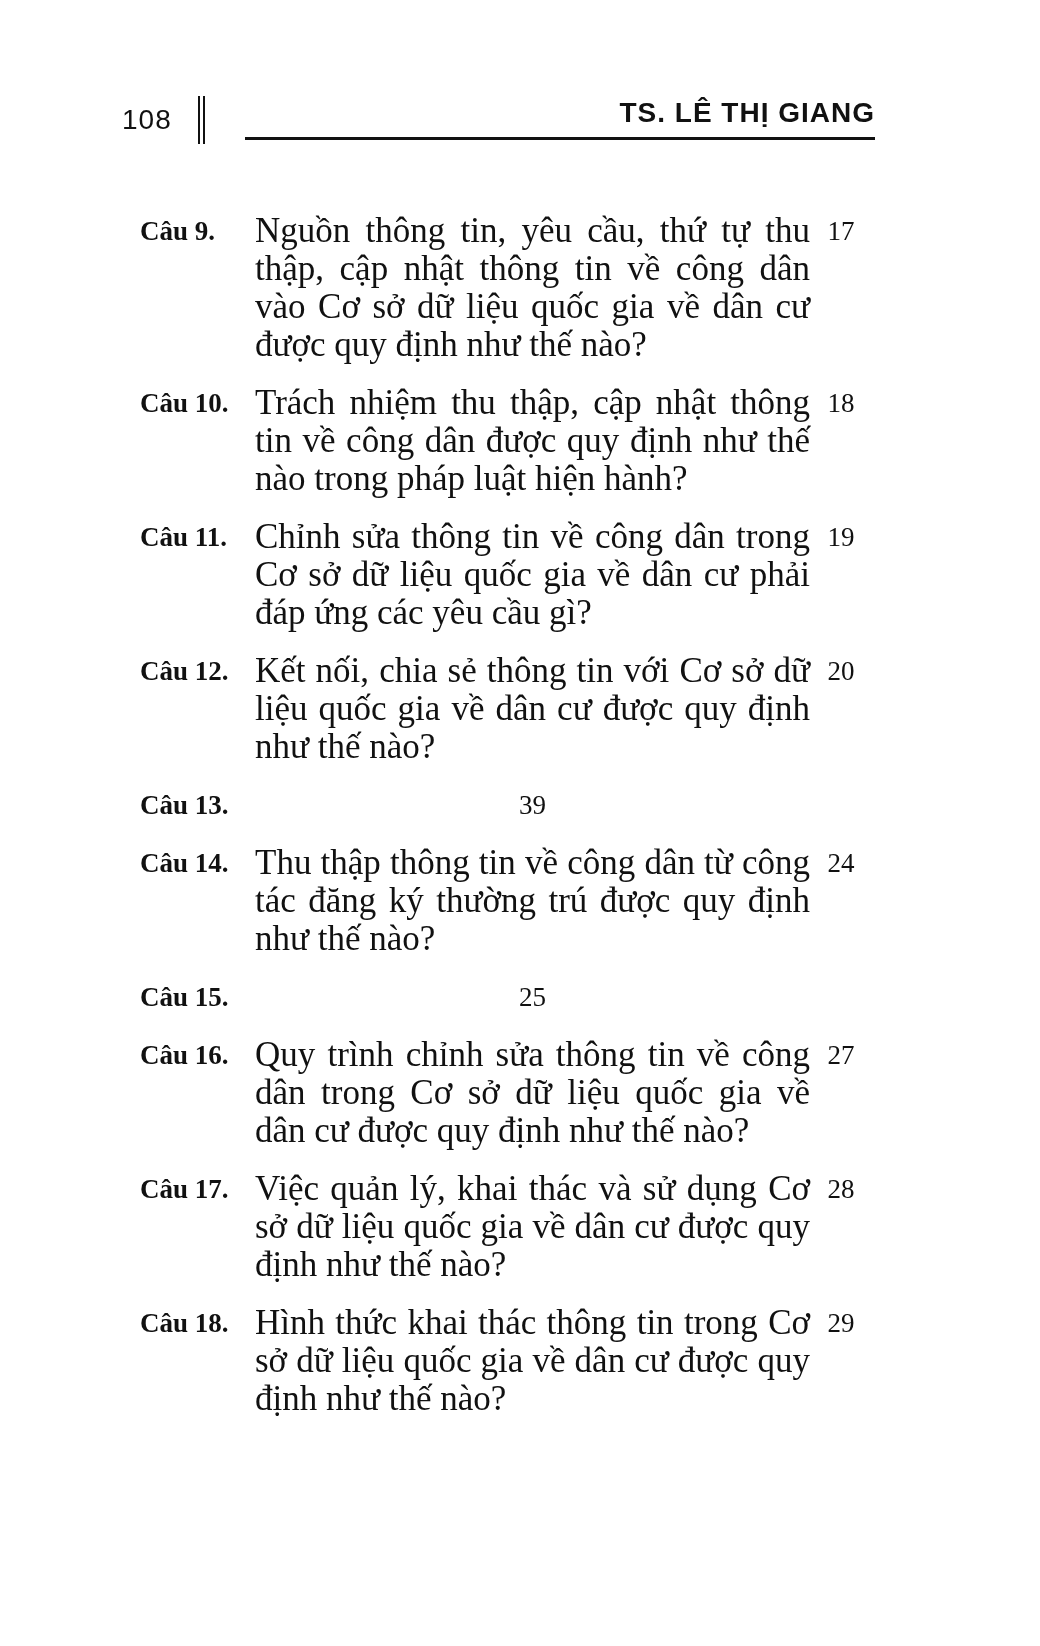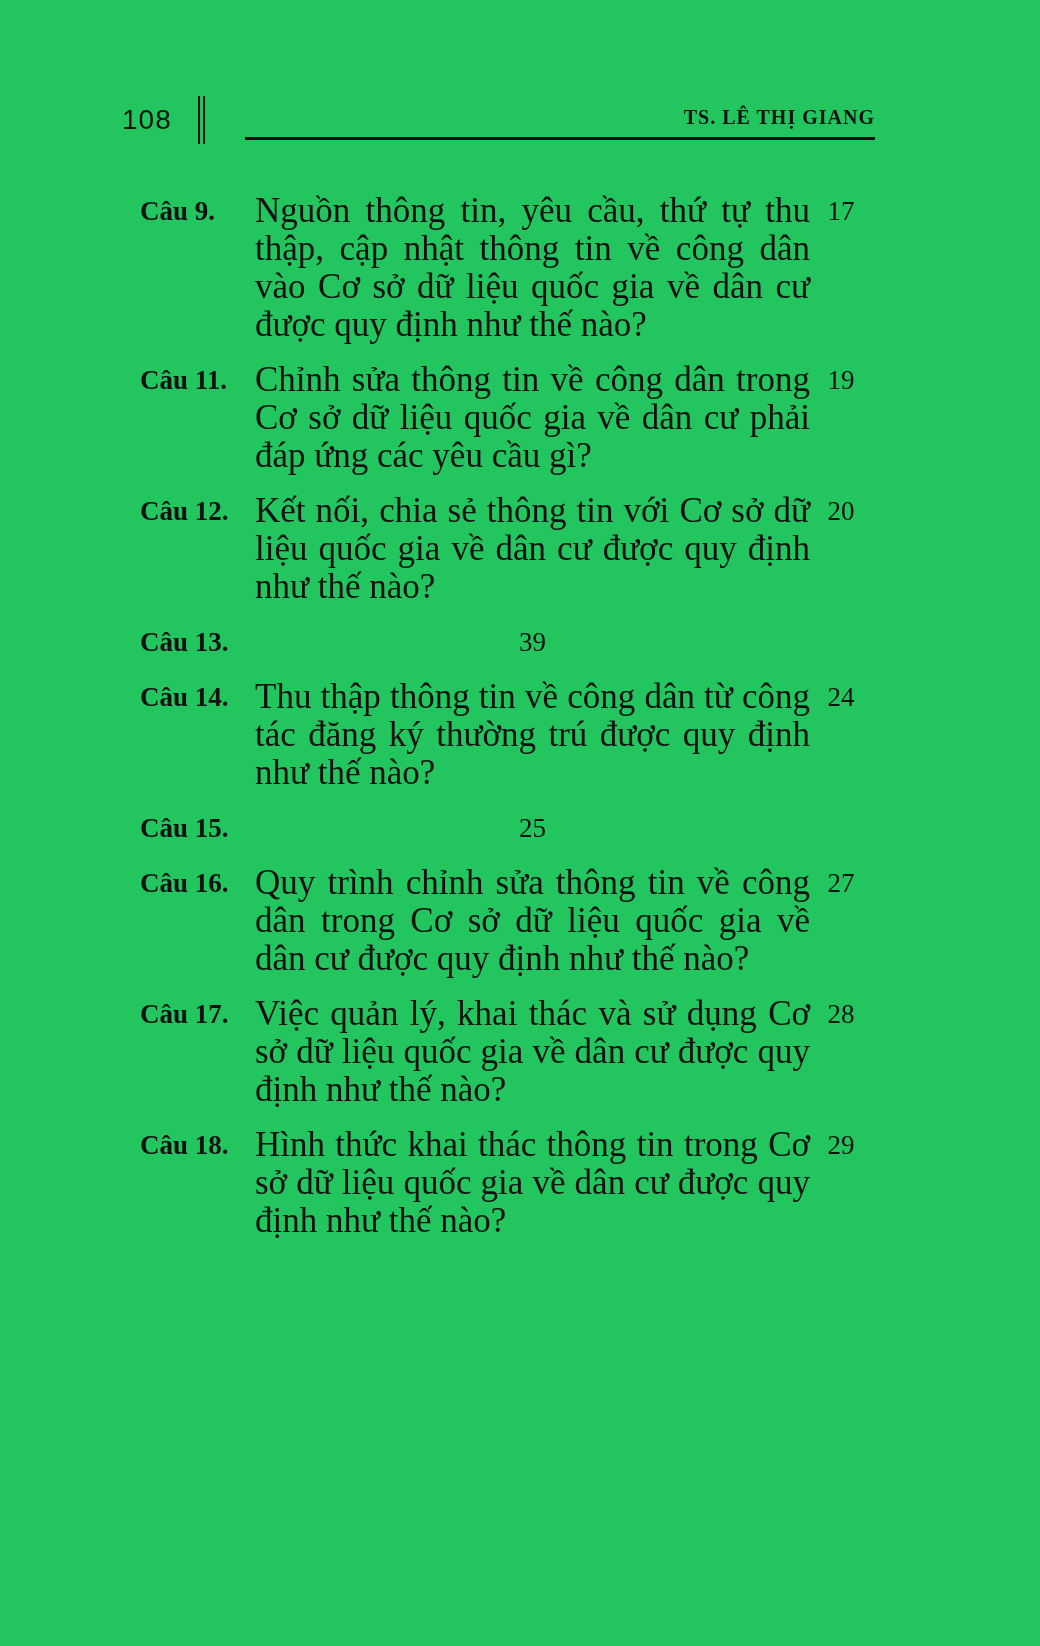--- a/index.html
+++ b/index.html
@@ -2,21 +2,21 @@
 <html><head>
 <meta charset="utf-8">
 <style>
   * { margin: 0; padding: 0; box-sizing: border-box; }
   html, body { background: #e9e9e9; }
   .page {
     position: relative;
     width: 1040px;
     height: 1646px;
     margin: 0 auto;
-    background: #22c55e;
+    background: #ffffff;
     font-family: "Liberation Serif", serif;
     color: #111111;
     overflow: hidden;
   }
   
   .header {
     position: absolute;
     top: 96px;
     left: 122px;
     right: 165px;
@@ -40,36 +40,37 @@
     border-right: 2.5px solid #111;
   }
   .rule-wrap {
     flex: 1;
     margin-left: 40px;
     border-bottom: 3px solid #111;
     padding-bottom: 8px;
     text-align: right;
   }
   .author {
-    font-family: Liberation Serif, serif;
-    font-size: 20px;
+    font-family: Liberation Sans, sans-serif;
+    font-size: 28px;
     font-weight: bold;
     letter-spacing: 1px;
   }
   
   .toc {
     position: absolute;
     top: 192px;
     left: 140px;
     right: 168px;
   }
   .entry {
     display: grid;
     grid-template-columns: 115px 1fr 62px;
     margin-bottom: 17px;
+    margin-top: 20px;
   }
   .entry-label {
     font-weight: bold;
     font-size: 27px;
     line-height: 38px;
     align-self: start;
   }
   .entry-text {
     font-size: 35px;
     line-height: 38px;
@@ -97,20 +98,25 @@
   </div>
 
   <div class="toc">
 
     <div class="entry">
       <span class="entry-label">Câu 9.</span>
       <span class="entry-text">Nguồn thông tin, yêu cầu, thứ tự thu thập, cập nhật thông tin về công dân vào Cơ sở dữ liệu quốc gia về dân cư được quy định như thế nào?</span>
       <span class="entry-page">17</span>
     </div>
 
+    <div class="entry">
+      <span class="entry-label">Câu 10.</span>
+      <span class="entry-text">Trách nhiệm thu thập, cập nhật thông tin về công dân được quy định như thế nào trong pháp luật hiện hành?</span>
+      <span class="entry-page">18</span>
+    </div>
 
     <div class="entry">
       <span class="entry-label">Câu 11.</span>
       <span class="entry-text">Chỉnh sửa thông tin về công dân trong Cơ sở dữ liệu quốc gia về dân cư phải đáp ứng các yêu cầu gì?</span>
       <span class="entry-page">19</span>
     </div>
 
     <div class="entry">
       <span class="entry-label">Câu 12.</span>
       <span class="entry-text">Kết nối, chia sẻ thông tin với Cơ sở dữ liệu quốc gia về dân cư được quy định như thế nào?</span>

